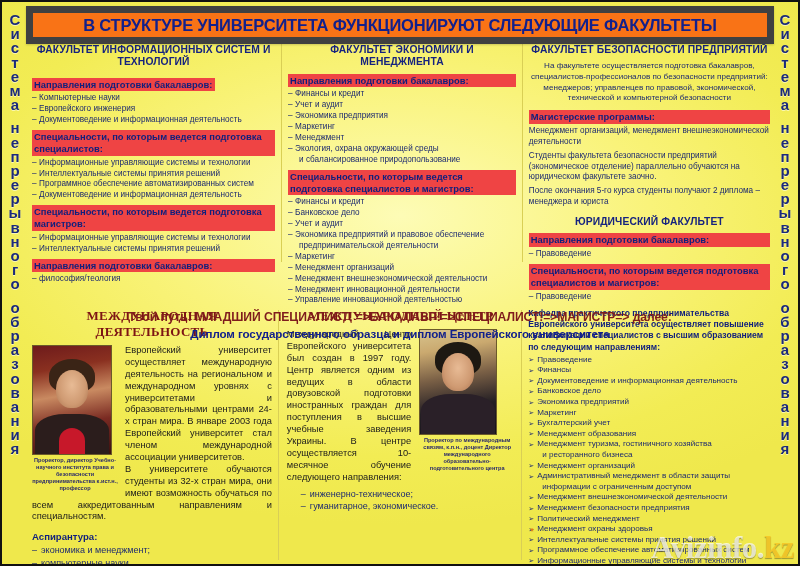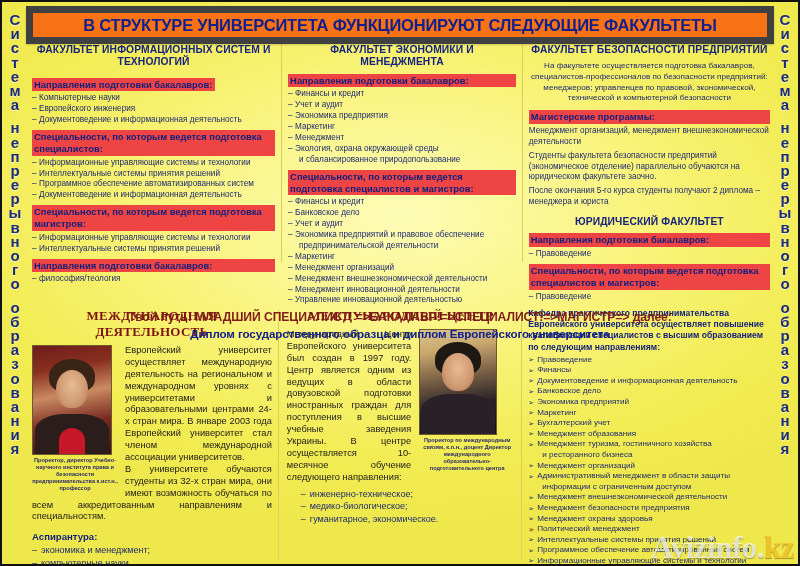--- a/index.html
+++ b/index.html
@@ -367,21 +367,20 @@
         <div class="photo p2">
           <div class="hair"></div>
           <div class="face"></div>
           <div class="body"></div>
         </div>
         <div class="cap cap2">Проректор по международным связям, к.п.н., доцент Директор международного образовательно-подготовительного центра</div>
       </div>
       <div class="body-txt j">Международный Центр Европейского университета был создан в 1997 году. Центр является одним из ведущих в области довузовской подготовки иностранных граждан для поступления в высшие учебные заведения Украины. В центре осуществляется 10-месячное обучение следующего направления:</div>
       <ul class="lst2" style="margin-top:4px;margin-left:14px;">
         <li>инженерно-техническое;</li>
-        <li>медико-биологическое;</li>
         <li>гуманитарное, экономическое.</li>
       </ul>
     </div>
 
     <div class="vdiv"></div>
 
     <div class="bcol b3">
       <div class="dept-head">Кафедра практического предпринимательства Европейского университета осуществляет  повышение квалификации специалистов с высшим образованием по следующим направлениям:</div>
       <ul class="lst3">
         <li>Правоведение</li>
@@ -392,22 +391,22 @@
         <li>Маркетинг</li>
         <li>Бухгалтерский учет</li>
         <li>Менеджмент образования</li>
         <li>Менеджмент туризма, гостиничного хозяйства</li>
         <li class="cont">и ресторанного бизнеса</li>
         <li>Менеджмент организаций</li>
         <li>Административный менеджмент в области защиты</li>
         <li class="cont">информации с ограниченным доступом</li>
         <li>Менеджмент внешнеэкономической деятельности</li>
         <li>Менеджмент безопасности предприятия</li>
+        <li>Политический менеджмент</li>
         <li>Менеджмент охраны здоровья</li>
-        <li>Политический менеджмент</li>
         <li>Интеллектуальные системы принятия решений</li>
         <li>Программное обеспечение автоматизированных систем</li>
         <li>Информационные управляющие системы и технологии</li>
       </ul>
       <div class="star">*</div>
 
     </div>
   </div>
 
   <div class="wm">

